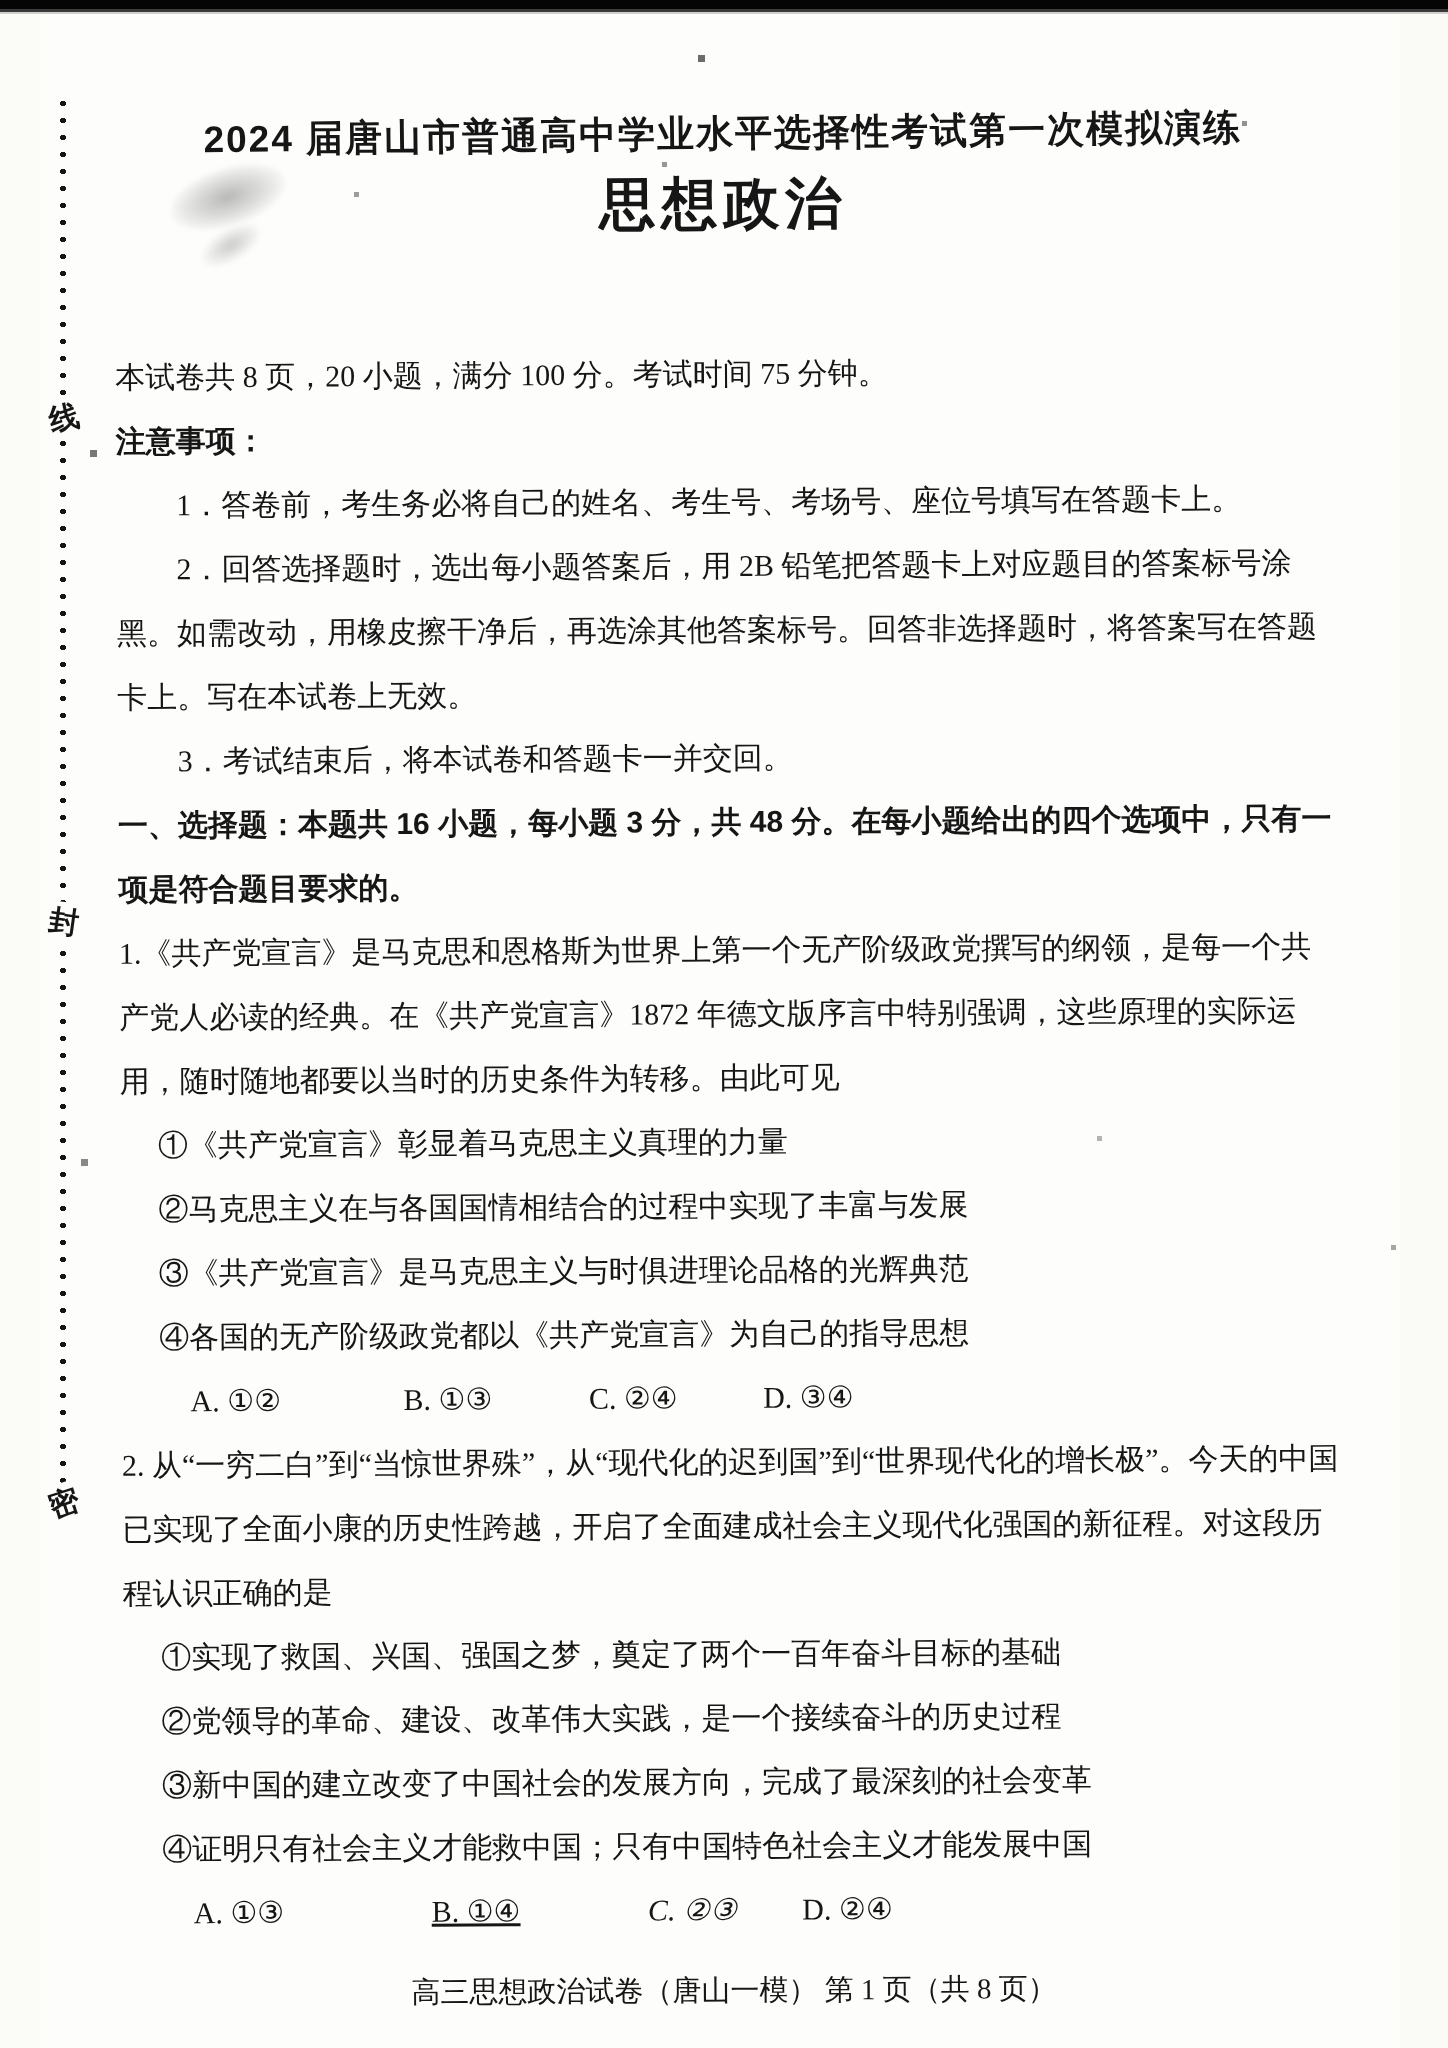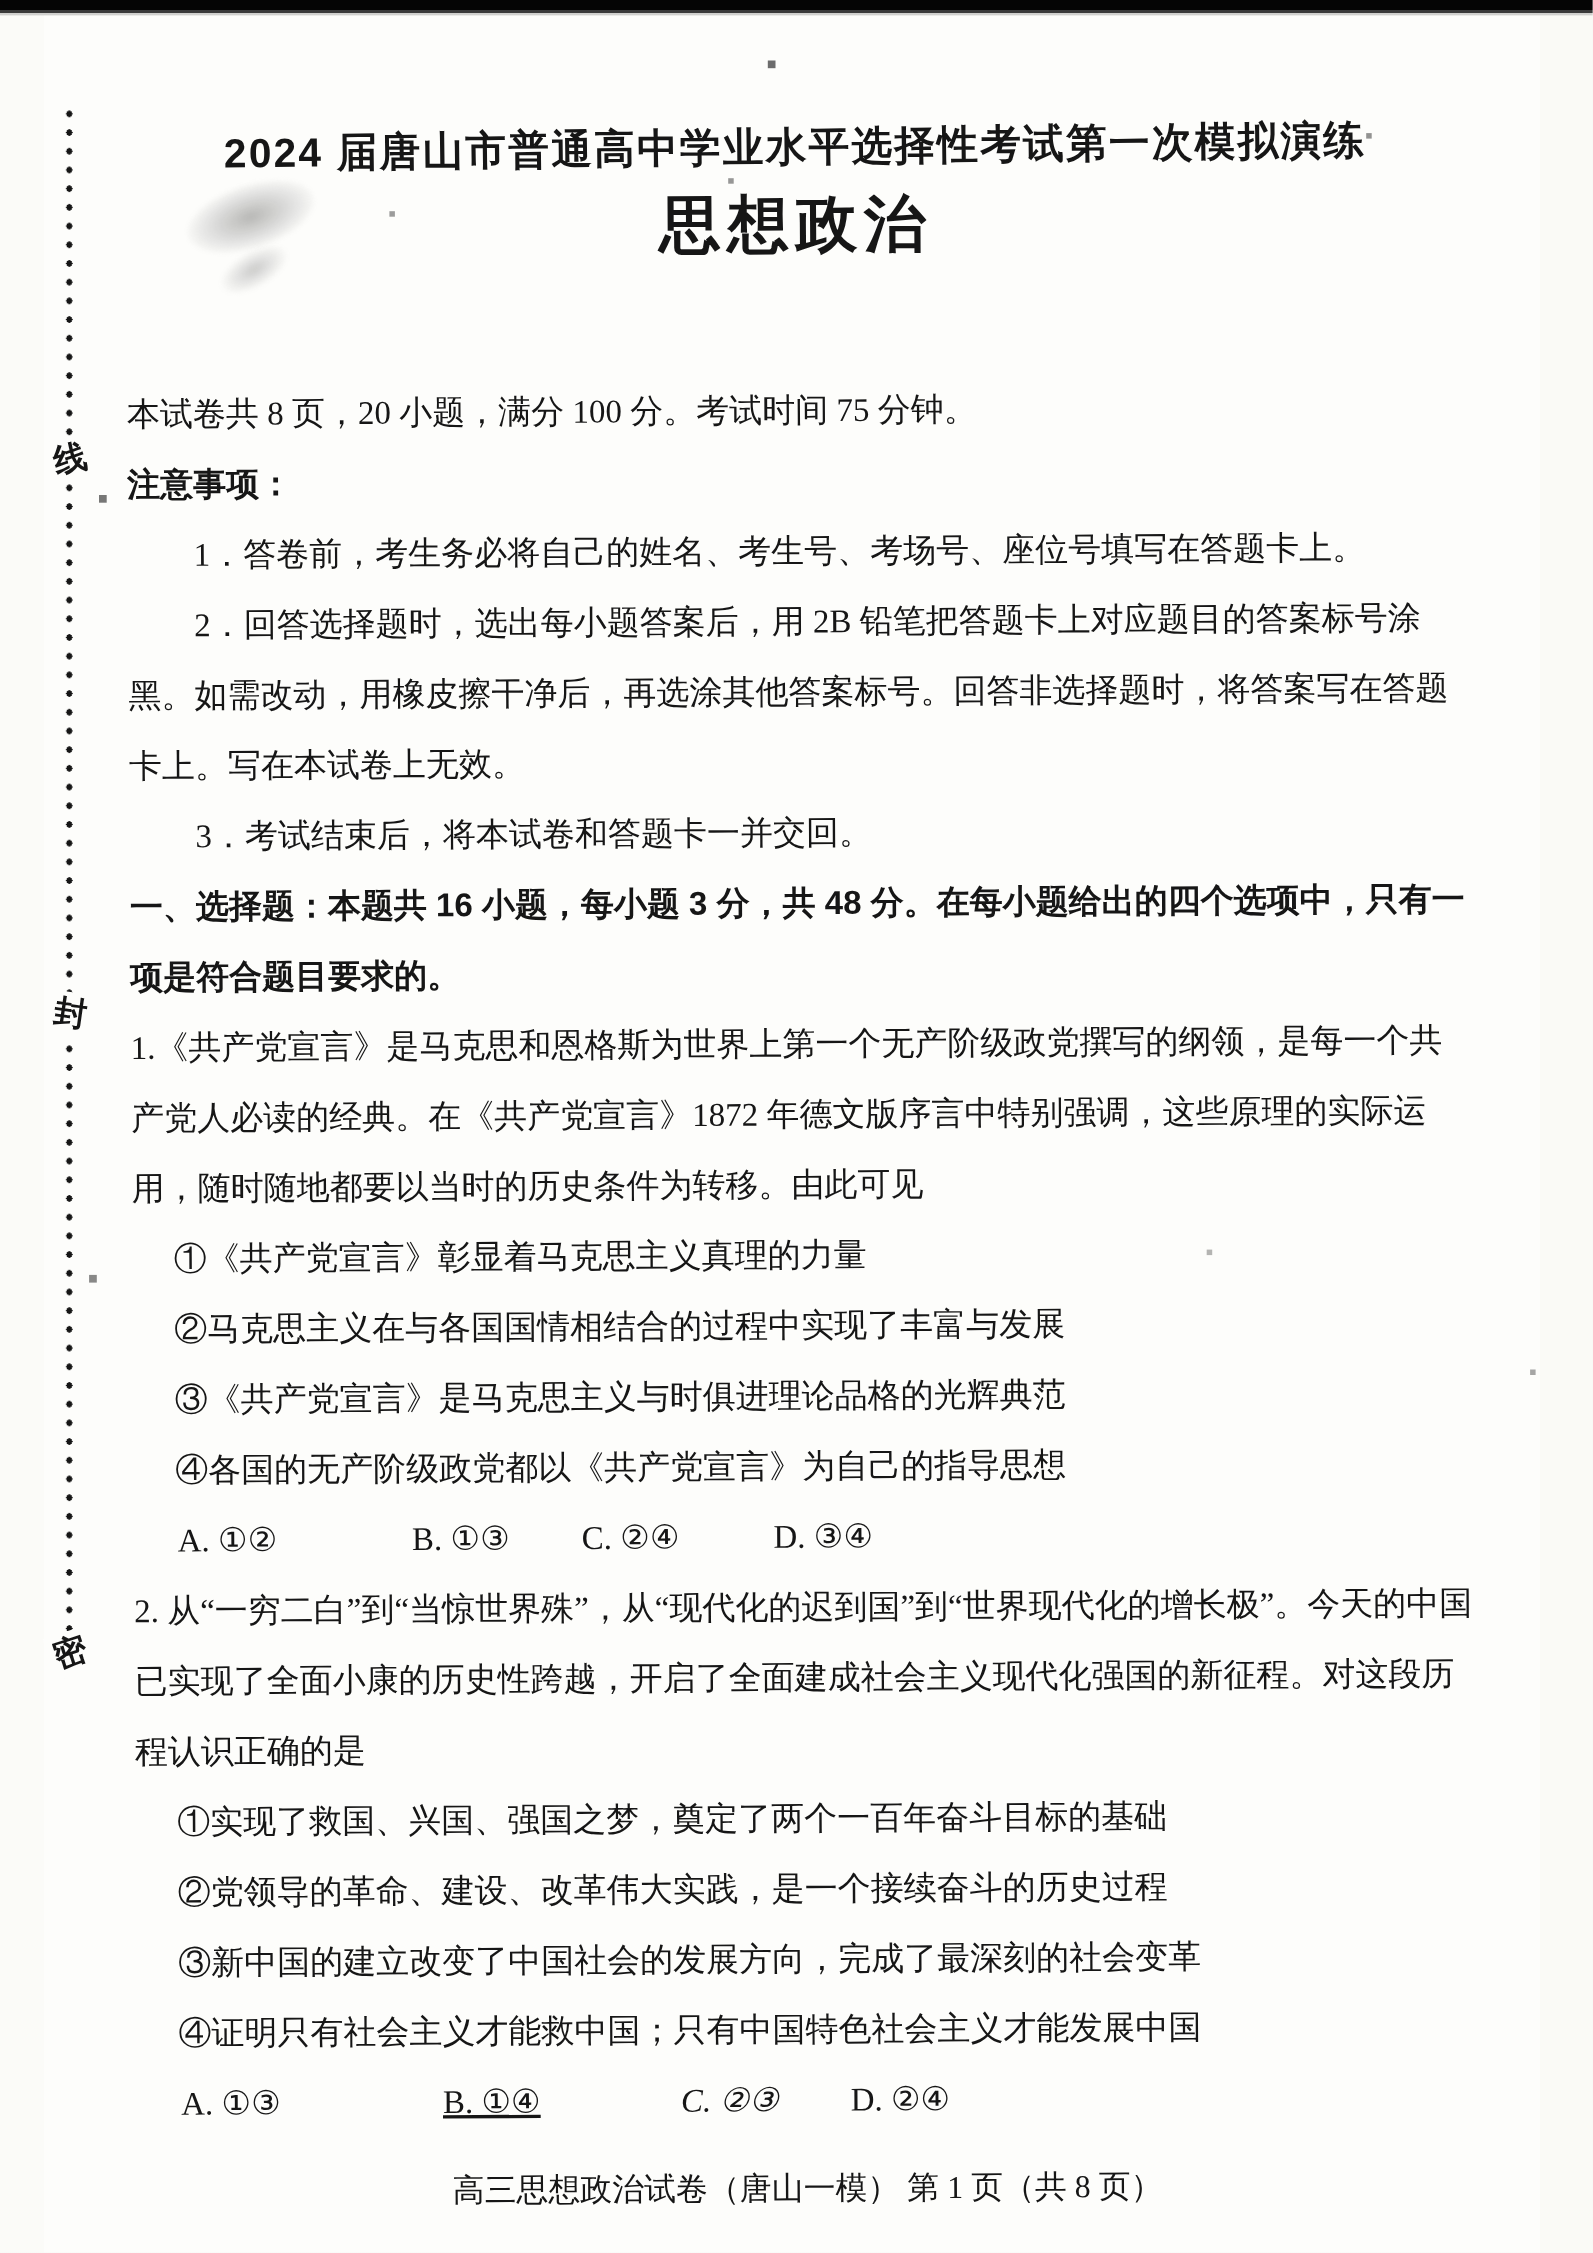--- a/index.html
+++ b/index.html
@@ -61,23 +61,23 @@
     text-align:center;
     letter-spacing:6px;
     margin-top:2px;
   }
   .body-copy{margin-top:98px;font-size:30px;line-height:64px;}
   .para{margin:0;}
   .bold-h{font-family:"Liberation Sans", sans-serif;font-weight:bold;}
   .indent{text-indent:2em;}
   .statement{padding-left:38px;}
   .choices{padding-left:40px;white-space:nowrap;}
-  .choices span{display:inline-block;}
+  .choices span{display:inline-block;margin-left:29px;}
   .choices.q1 span:nth-child(2){margin-left:115px;}
-  .choices.q1 span:nth-child(3){margin-left:58px;}
+  .choices.q1 span:nth-child(3){margin-left:89px;}
   .choices.q1 span:nth-child(4){margin-left:78px;}
   .choices.q2 span:nth-child(2){margin-left:140px;text-decoration:underline;}
   .choices.q2 span:nth-child(3){margin-left:120px;font-style:italic;}
   .choices.q2 span:nth-child(4){margin-left:58px;}
   .footer{
     margin-top:18px;
     text-align:center;
     font-size:29px;line-height:60px;
   }
   

